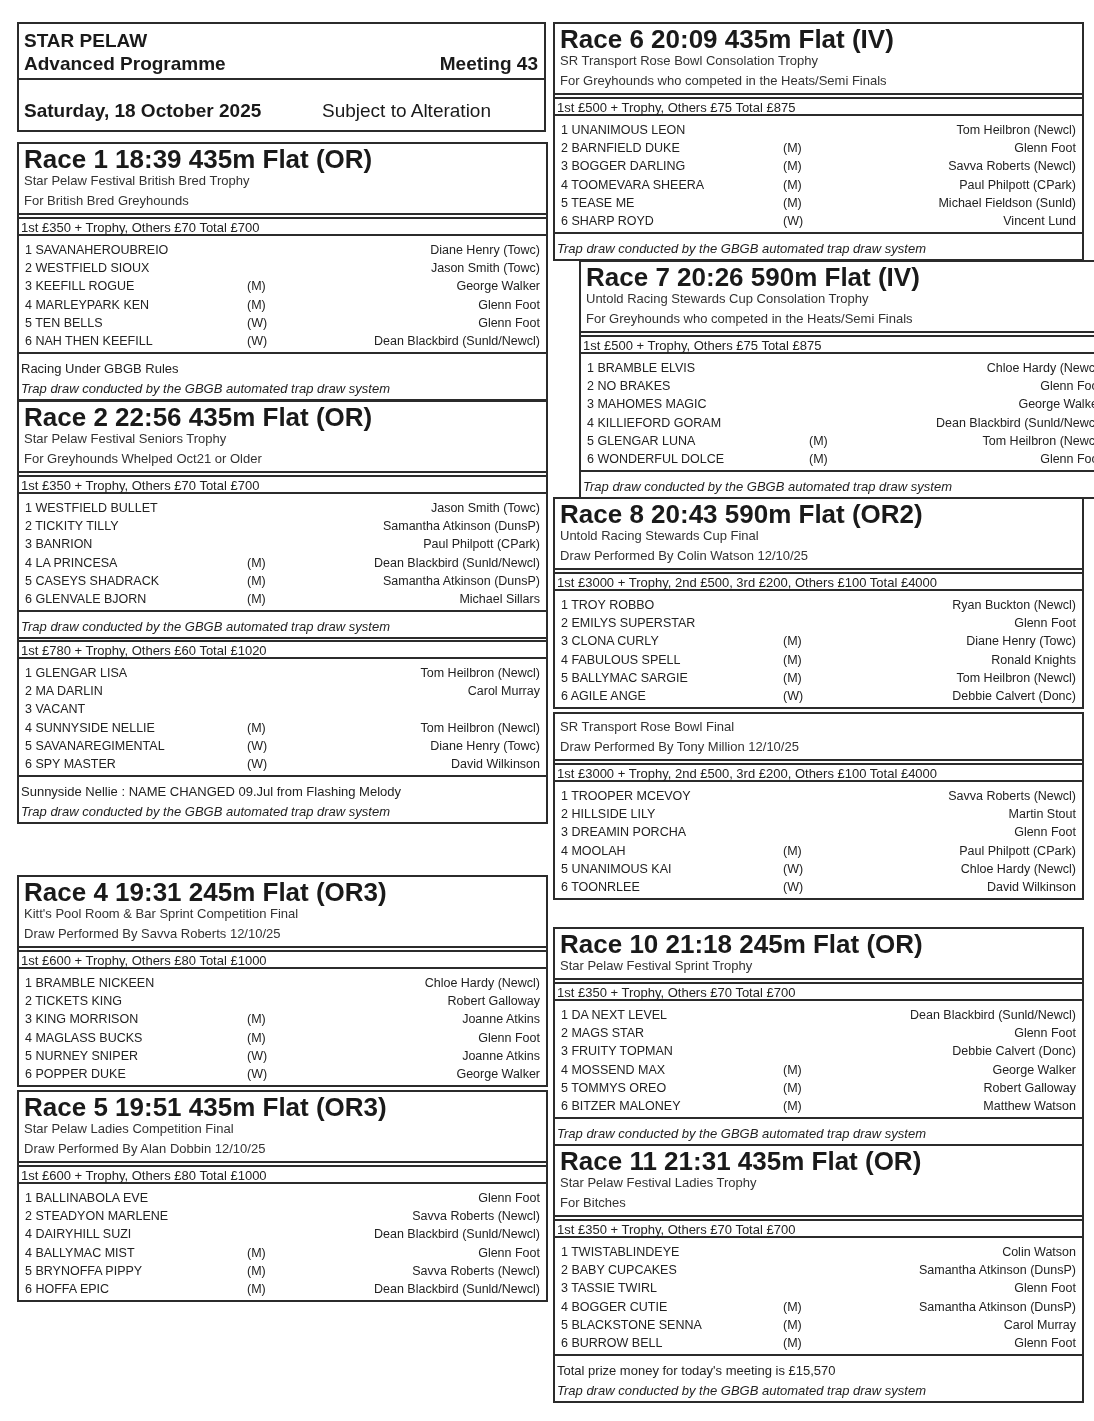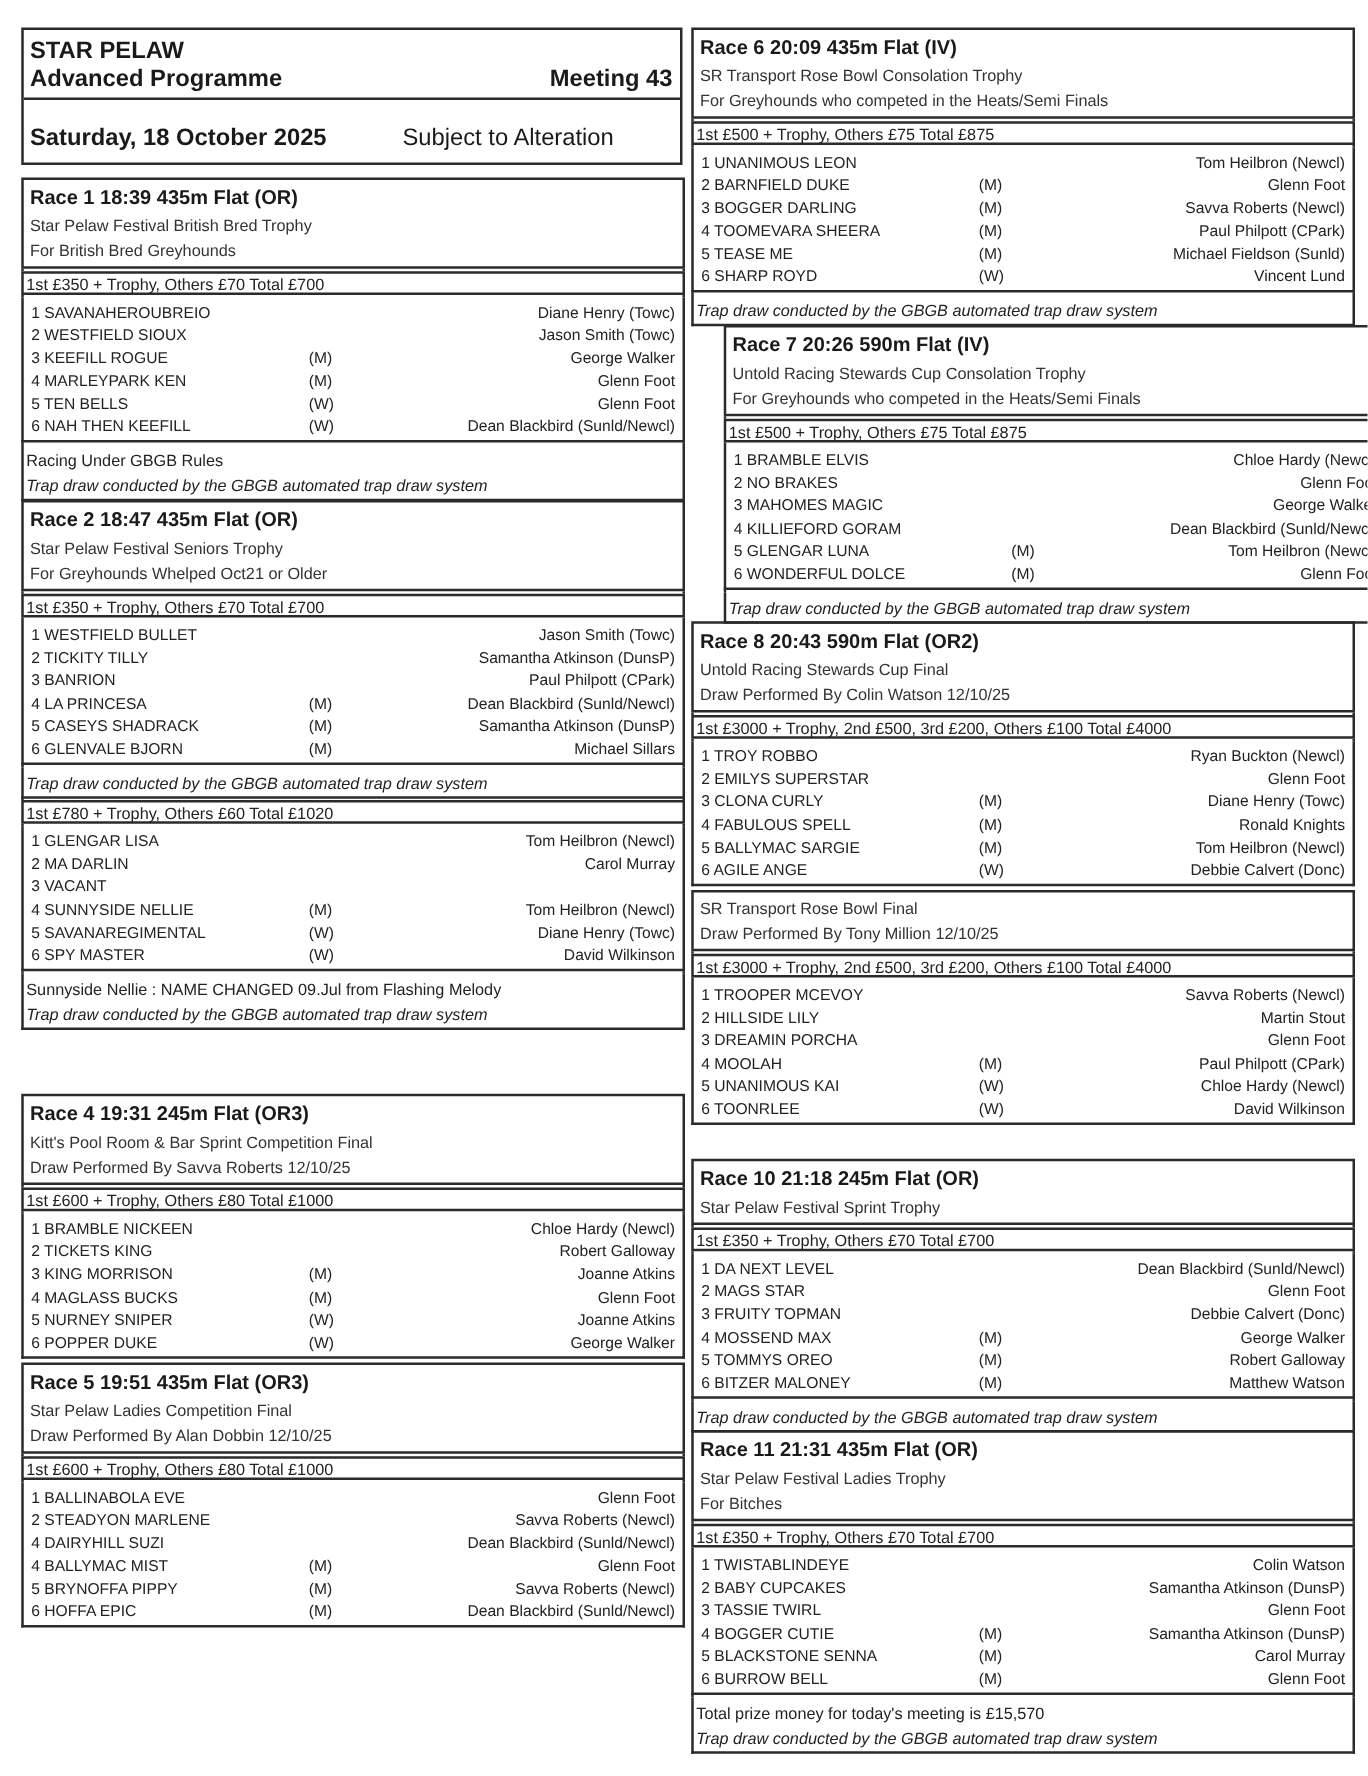--- a/index.html
+++ b/index.html
@@ -9,21 +9,21 @@
   .header-box { left:17px; top:22px; width:529px; height:110px; border:2px solid #2b2b2b; }
   .header-top { position:absolute; left:0; top:0; right:0; height:54px; border-bottom:2px solid #2b2b2b; }
   .venue { position:absolute; left:5px; top:6px; font-weight:bold; font-size:19px;text-align:center; }
   .programme { position:absolute; left:5px; top:29px; font-weight:bold; font-size:19px; }
   .meeting { position:absolute; right:6px; top:29px; font-weight:bold; font-size:19px; }
   .date { position:absolute; left:5px; top:76px; font-weight:bold; font-size:19px; }
   .subject { position:absolute; left:303px; top:76px; font-weight:normal; font-size:19px; }
 
   .race { position:absolute; box-sizing:border-box; width:531px; }
   .race .title-block { border:2px solid #2b2b2b; padding:3px 4px 2px 5px; box-sizing:border-box; }
-  .race .title { font-weight:bold; font-size:16px; line-height:24px; }
+  .race .title { font-weight:bold; font-size:26px; line-height:24px; }
   .race .sub { font-size:13px; line-height:20px; color:#333; }
   .race .prize { border:2px solid #2b2b2b; border-top:none; font-size:13px; line-height:17px; padding:0 2px; color:#222; height:19px; box-sizing:border-box; margin-top:0; }
   .race .prize-wrap { border-top:2px solid #2b2b2b; }
   .race .runners { border:2px solid #2b2b2b; border-top:none; padding:3px 6px 2px 6px; box-sizing:border-box; }
   .runner { display:flex; font-size:12.5px; line-height:18.2px; color:#222; }
   .runner .dog { width:222px; white-space:nowrap; }
   .runner .seed { width:60px; }
   .runner .trainer { flex:1; text-align:right; white-space:nowrap; }
   .race .notes { border:2px solid #2b2b2b; border-top:none; padding:3px 2px 0 2px; box-sizing:border-box; }
   .note { font-size:13px; line-height:20px; color:#222; }
@@ -86,21 +86,21 @@
         </div>
       </div>
       <div class="gap"></div>
       <div class="notes prize-wrap">
         <div class="note">Racing Under GBGB Rules</div>
         <div class="note italic">Trap draw conducted by the GBGB automated trap draw system</div>
       </div>
     </div>
     <div class="race" style="left: 17px; top: 400px;">
       <div class="title-block">
-        <div class="title">Race 2 18:47 435m Flat (OR)</div>
+        <div class="title">Race 2 22:56 435m Flat (OR)</div>
         <div class="sub">Star Pelaw Festival Seniors Trophy</div>
         <div class="sub">For Greyhounds Whelped Oct21 or Older</div>
       </div>
       <div class="gap"></div>
       <div class="prize prize-wrap">1st £350 + Trophy, Others £70 Total £700</div>
       <div class="gap"></div>
       <div class="runners prize-wrap">
         <div class="runner">
           <span class="dog">1 WESTFIELD BULLET</span>
           <span class="seed"></span>

